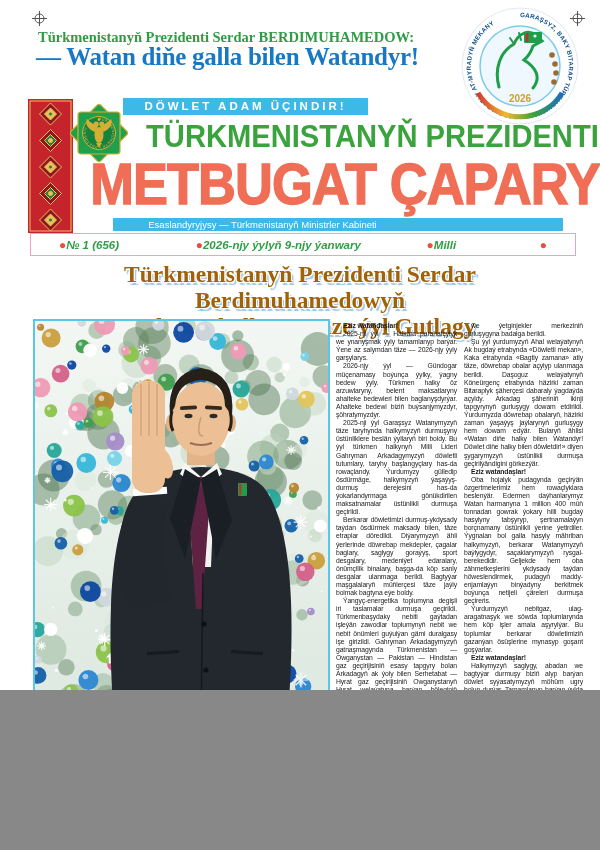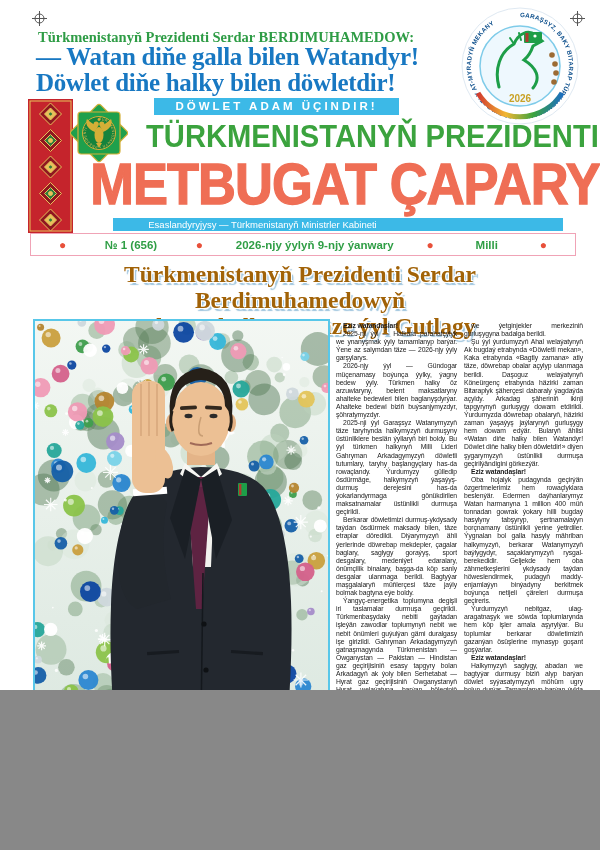--- a/index.html
+++ b/index.html
@@ -22,21 +22,21 @@
   .title2{color:#ef6e55;font-weight:bold;font-size:57px;white-space:nowrap;text-align:center;width:100%;
           -webkit-text-stroke:1.3px #ef6e55;letter-spacing:-1px;}
   .title2 span{display:inline-block;transform:scaleX(0.92);transform-origin:center;}
   .founder{background:#3cb9e7;color:#fff;font-size:9.5px;text-align:center;line-height:13px;white-space:nowrap;margin-left:40px;}
   .founder-box{background:#3cb9e7;}
 
   
   .issue-bar{border:1.5px solid #f0a3b6;display:flex;align-items:center;
              font-weight:bold;font-size:11.5px;color:#2f9e45;padding:0 28px;box-sizing:border-box;}
   .issue-bar .dot{color:#e8503a;font-size:12px;flex:0 0 auto;}
-  .issue-bar .cell{text-align:center;white-space:nowrap;}
+  .issue-bar .cell{white-space:nowrap;font-style:italic;}
   .c1{flex:1.1;} .c2{flex:1.9;} .c3{flex:0.9;}
 
   
   .headline{font-family:"Liberation Serif",serif;font-weight:bold;font-size:23.5px;color:#a16207;
             text-align:center;line-height:26px;
             text-shadow:-1px -1px 0 #fff,1px -1px 0 #fff,-1px 1px 0 #fff,1px 1px 0 #fff,2.5px 2.5px 1px rgba(80,150,195,.55);}
 
   
   .photo-frame{border:2px solid #58c7e9;background:#eef3ee;box-sizing:border-box;}
 
@@ -67,21 +67,20 @@
       <circle cx="7.5" cy="7.5" r="4.5" fill="none" stroke="#555" stroke-width="1"></circle>
       <path d="M7.5,0 V15 M0,7.5 H15" stroke="#555" stroke-width="1"></path>
     </svg>
   <svg class="abs cropmark" style="left:550px;top:816px;">
       <circle cx="7.5" cy="7.5" r="4.5" fill="none" stroke="#555" stroke-width="1"></circle>
       <path d="M7.5,0 V15 M0,7.5 H15" stroke="#555" stroke-width="1"></path>
     </svg>
 
   <div class="abs quote-attr" style="left:38px;top:29px;">Türkmenistanyň Prezidenti Serdar BERDIMUHAMEDOW:</div>
   <div class="abs quote-line" style="left:36px;top:44px;">— Watan diňe galla bilen Watandyr!</div>
-  <div class="abs quote-line" style="left:36px;top:70px;">Döwlet diňe halky bilen döwletdir!</div>
 
   <svg class="abs" style="left:461px;top:7px;" width="118" height="118" viewBox="0 0 118 118">
     <circle cx="59" cy="59" r="58" fill="#ffffff" stroke="#dfe9f2" stroke-width="1"></circle>
     <defs>
       <path id="logoTextPath" d="M59,10 a49,49 0 1,1 -0.05,0"></path>
       <linearGradient id="rainbowGrad" x1="0" y1="0" x2="1" y2="0">
         <stop offset="0" stop-color="#d23b2f"></stop>
           <stop offset="0.33" stop-color="#f2b632"></stop>
         <stop offset="0.66" stop-color="#3ba33e"></stop>
           <stop offset="1" stop-color="#1b6fc0"></stop>
@@ -103,21 +102,21 @@
     </g>
     <g fill="#9c6b33">
       <circle cx="91" cy="48" r="2.8"></circle>
         <circle cx="94" cy="57" r="2.8"></circle>
       <circle cx="95" cy="66" r="2.8"></circle>
         <circle cx="93" cy="75" r="2.8"></circle>
     </g>
     <text x="59" y="95" text-anchor="middle" font-size="10" font-weight="bold" fill="#c9a227" font-family="Liberation Sans, sans-serif">2026</text>
   </svg>
 
-  <div class="abs slogan" style="left:123px;top:98px;width:245px;height:17px;margin-left:31px;">DÖWLET ADAM ÜÇINDIR!</div>
+  <div class="abs slogan" style="left:123px;top:98px;width:245px;height:17px;">DÖWLET ADAM ÜÇINDIR!</div>
 
   <svg class="abs" style="left:28px;top:99px;" width="45" height="134" viewBox="0 0 45 134">
     <rect width="45" height="134" fill="#c5242c"></rect>
     <rect x="2" y="2" width="41" height="130" fill="none" stroke="#e8c15a" stroke-width="1"></rect>
     <g stroke="#e8c15a" stroke-width="1">
       <g transform="translate(22.5,15)">
           <path d="M0,-11 L11,0 L0,11 L-11,0 Z" fill="#8f1620"></path>
           <path d="M0,-6 L6,0 L0,6 L-6,0 Z" fill="#e8c15a"></path>
           <circle r="2" fill="#2f7d3c"></circle>
         </g>

